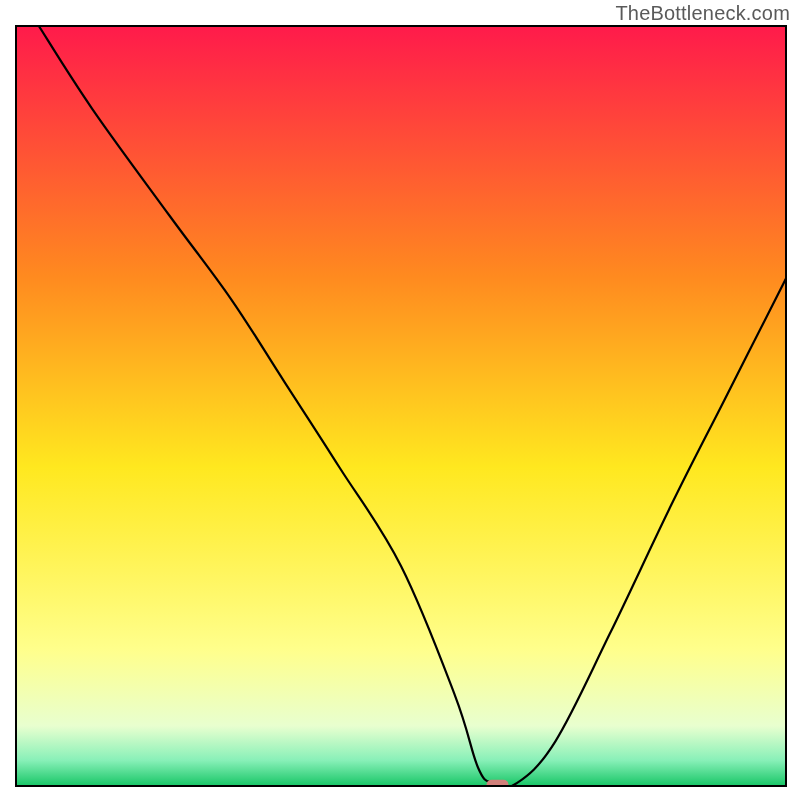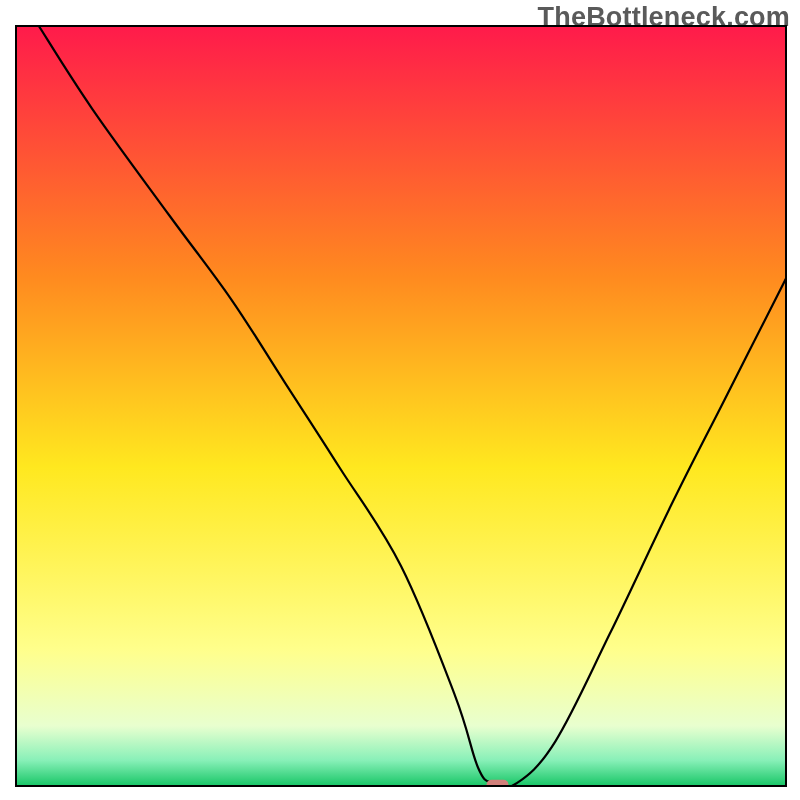--- a/index.html
+++ b/index.html
@@ -14,22 +14,22 @@
   .stage {
     position: relative;
     width: 800px;
     height: 800px;
     background: #ffffff;
   }
   .watermark {
     position: absolute;
     top: 2px;
     right: 10px;
-    font-size: 27px;
-    font-weight: 700;
+    font-size: 20px;
+    font-weight: 400;
     color: #5a5a5a;
     letter-spacing: 0.2px;
     text-align: right;
   }
   .plot-frame {
     position: absolute;
     left: 15px;
     top: 25px;
     width: 772px;
     height: 762px;

